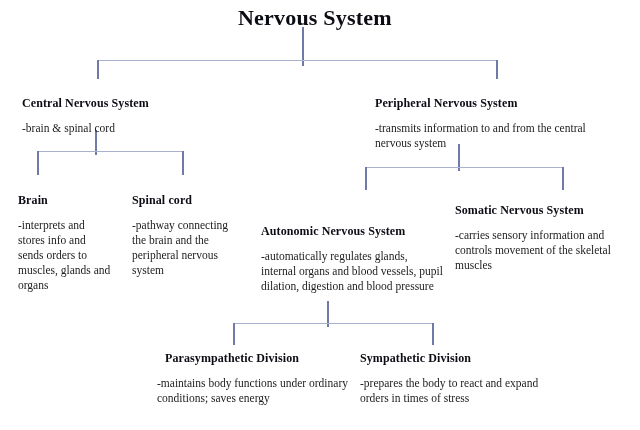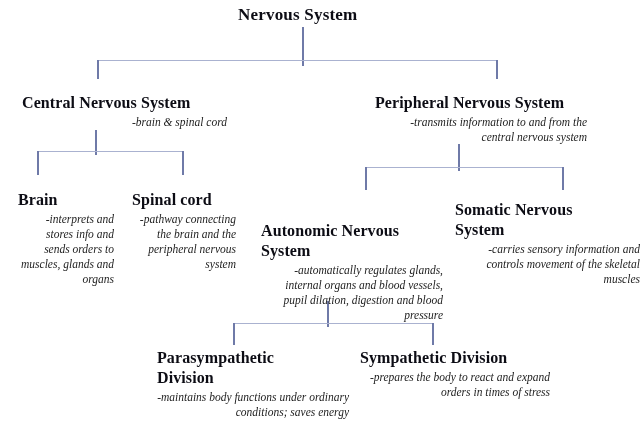--- a/index.html
+++ b/index.html
@@ -7,55 +7,53 @@
     position:relative;
     width:640px;height:430px;
     background:#ffffff;
     font-family:"Liberation Serif", serif;
     color:#121212;
     overflow:hidden;
   }
   .title{
     position:absolute;
     font-weight:bold;
-    font-size:17px;
+    font-size:22px;
     letter-spacing:.2px;
     color:#0c0c14;
     white-space:nowrap;
   }
   .node{position:absolute;}
   .node .heading{
     font-weight:bold;
-    font-size:16px;
+    font-size:12px;
     line-height:20px;
     color:#0c0c14;
     letter-spacing:.1px;
   }
   .node .desc{
-    font-style:italic;
     font-size:11.5px;
     line-height:15px;
     color:#1c1c1c;
-    margin-top:2px;
-    text-align:right;
+    margin-top:8px;
   }
   
   .vline{position:absolute;width:1.5px;background:#6f7aa8;}
   .hline{position:absolute;height:1px;background:#aab2d0;}
   
   #node-cns{left:22px;top:93px;width:205px;}
   #node-pns{left:375px;top:93px;width:212px;}
   #node-brain{left:18px;top:190px;width:96px;}
   #node-spinal{left:132px;top:190px;width:104px;}
   #node-autonomic{left:261px;top:190px;width:182px;}
   #node-autonomic .heading{max-width:150px;margin-top:31px;}
   #node-somatic{left:455px;top:200px;width:185px;}
   #node-somatic .heading{max-width:140px;}
   #node-para{left:157px;top:348px;width:192px;}
-  #node-para .heading{max-width:150px;}
+  #node-para .heading{max-width:150px;text-align:center;}
   #node-symp{left:360px;top:348px;width:190px;}
 </style>
 </head>
 <body>
 
 <div id="canvas">
 
   <div class="title" style="left:238px;top:5px;">Nervous System</div>
 
   <div class="vline" style="left:302px;top:27px;height:39px;"></div>

